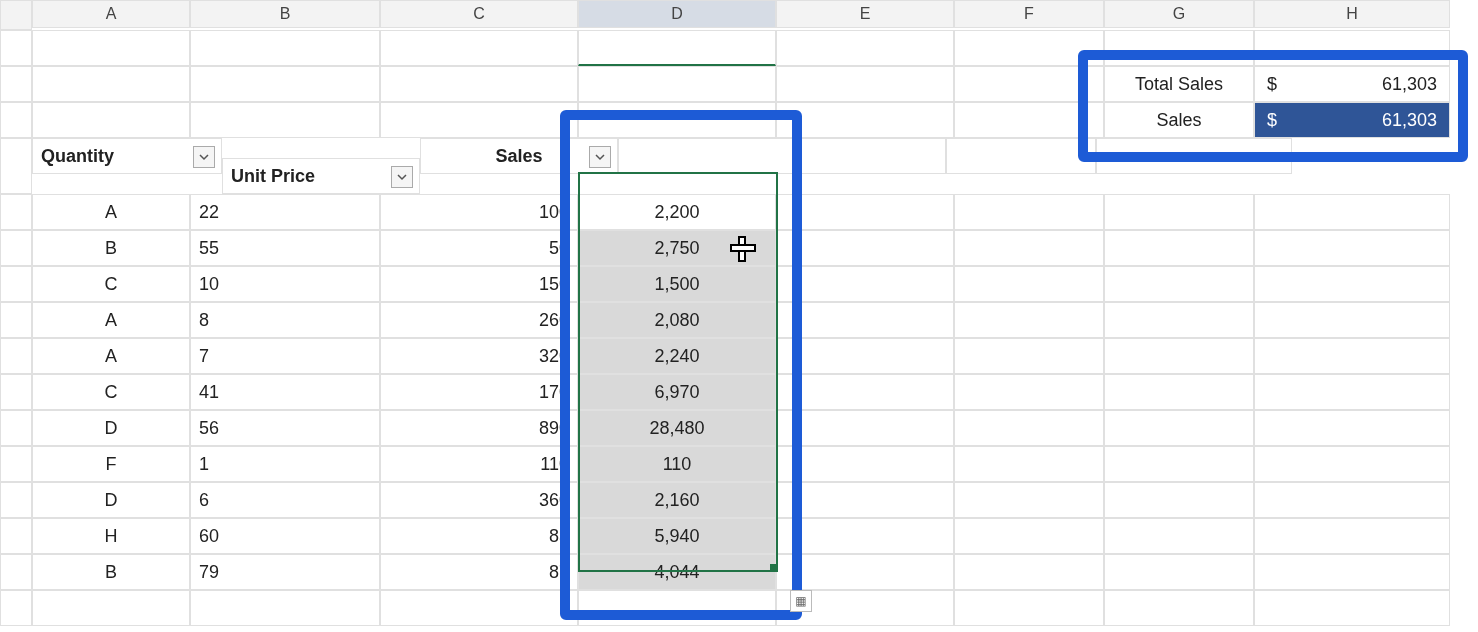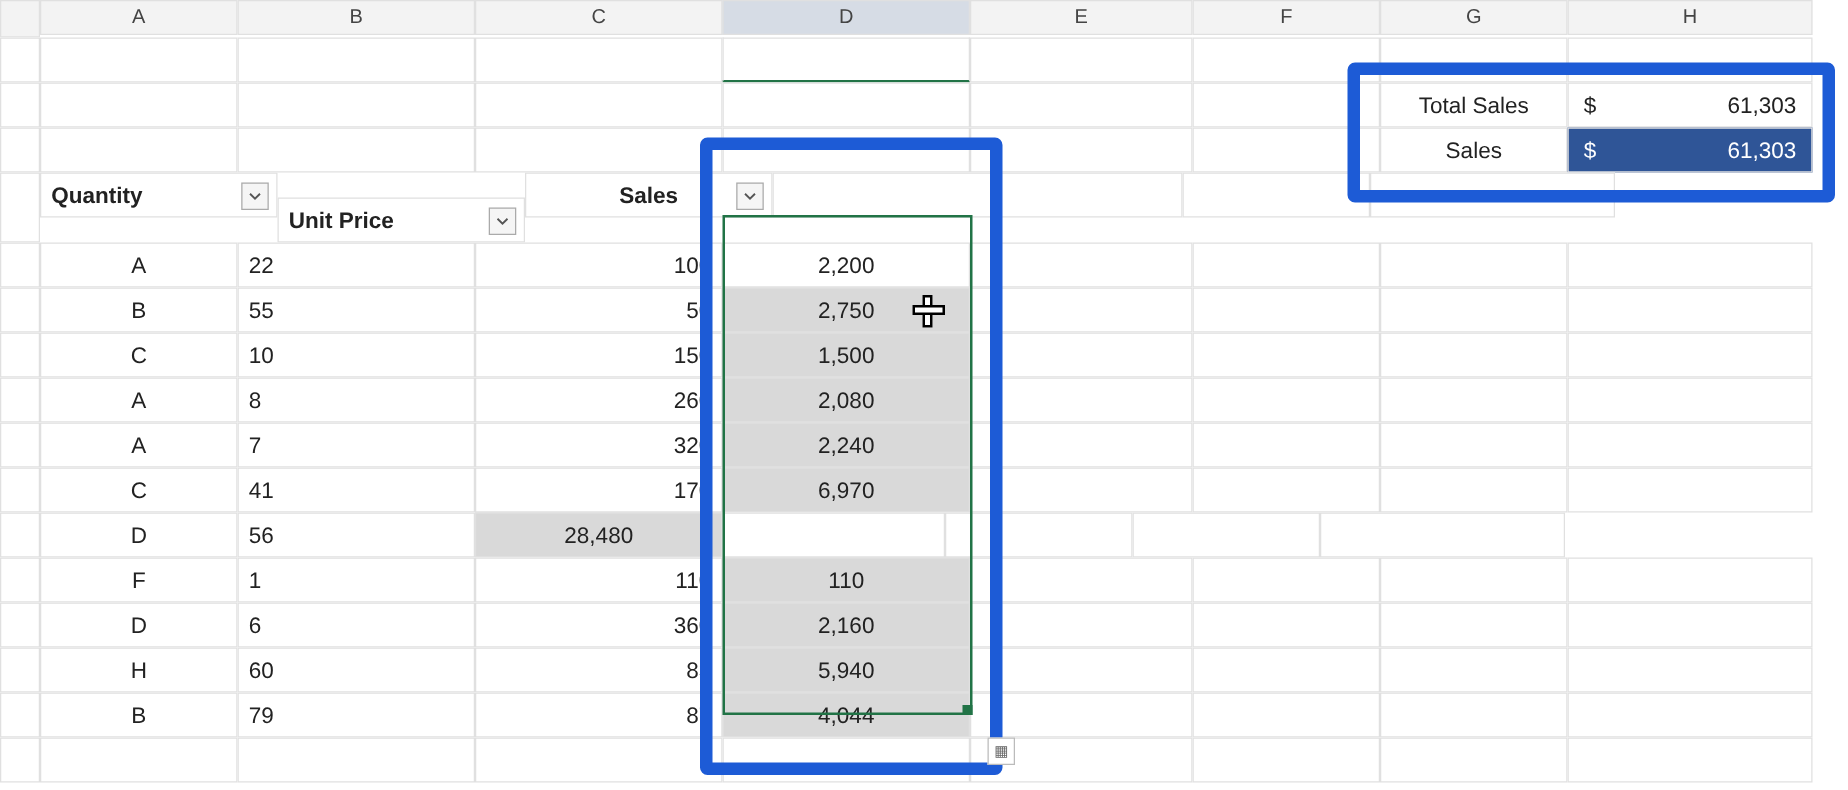--- a/index.html
+++ b/index.html
@@ -190,20 +190,21 @@
         <div class="cell col-D sel-fill">6,970</div>
         <div class="cell col-E"></div>
         <div class="cell col-F"></div>
         <div class="cell col-G"></div>
         <div class="cell col-H"></div>
       </div>
       <div class="row">
         <div class="rownum"></div>
         <div class="cell col-A">D</div>
         <div class="cell col-B">56</div>
+        <div class="cell col-C">890</div>
         <div class="cell col-D sel-fill">28,480</div>
         <div class="cell col-E"></div>
         <div class="cell col-F"></div>
         <div class="cell col-G"></div>
         <div class="cell col-H"></div>
       </div>
       <div class="row">
         <div class="rownum"></div>
         <div class="cell col-A">F</div>
         <div class="cell col-B">1</div>

